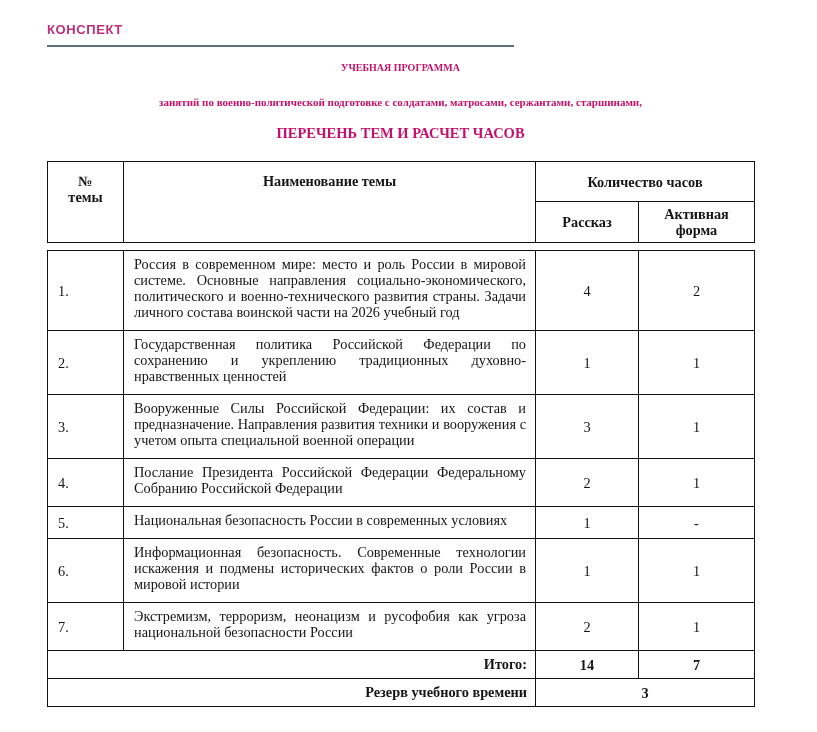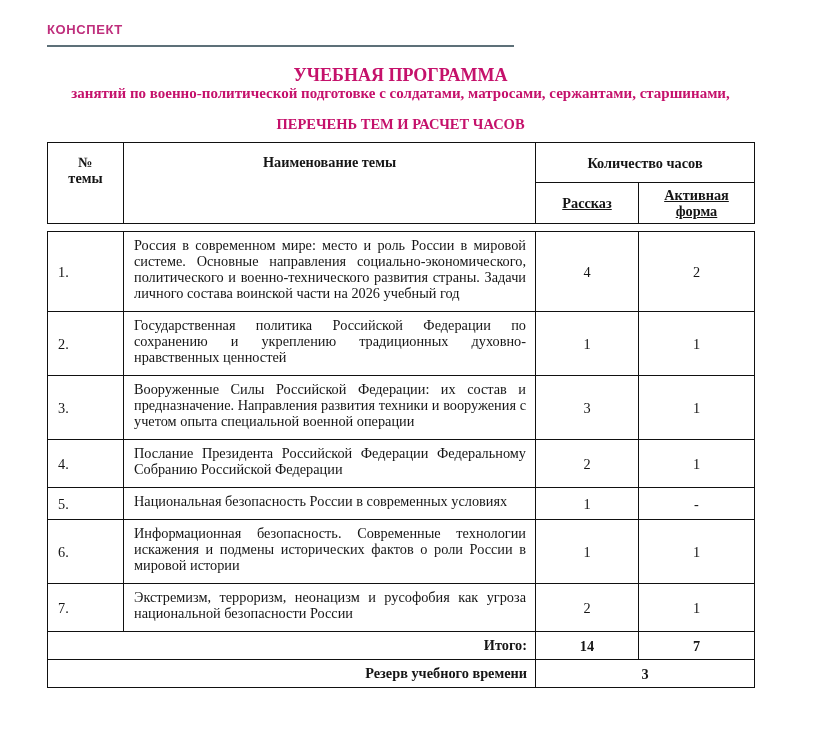--- a/index.html
+++ b/index.html
@@ -19,48 +19,48 @@
   }
   .page{
     width:817px;height:732px;
     padding:22px 63px 0 47px;
   }
   
   .doc-label-wrap{
     width:467px;
     border-bottom:2px solid var(--rule);
     padding-bottom:8px;
-    margin-bottom:20px;
+    margin-bottom:12px;
   }
   .doc-label{
     font-family:"Liberation Sans","DejaVu Sans",sans-serif;
     font-weight:bold;
     font-size:13px;
     letter-spacing:.6px;
     color:var(--label-accent);
   }
   
   .title-block{
     text-align:center;
     color:var(--accent);
     font-weight:bold;
   }
   .doc-title{
-    font-size:18px;
+    font-size:10px;
     line-height:17px;
-    margin-bottom:1px;
+    margin-bottom:18px;
   }
   .doc-subtitle{
-    font-size:15px;
+    font-size:11px;
     line-height:17px;
   }
   .list-heading{
     font-size:14.5px;
     margin-top:14px;
-    margin-bottom:9px;
+    margin-bottom:19px;
   }
   
   table{
     width:707px;
     border-collapse:collapse;
     table-layout:fixed;
   }
   col.c-num{width:76px;}
   col.c-topic{width:412px;}
   col.c-story{width:103px;}
@@ -75,21 +75,21 @@
     text-align:center;
     line-height:16px;
   }
   .head-table .th-span{
     vertical-align:top;
     padding-top:11px;
     height:40px;
   }
   .th-num{white-space:pre-line;}
   .head-table .th-hours{height:40px;vertical-align:middle;}
-  .head-table .th-sub{height:41px;vertical-align:middle;padding:0 6px;text-decoration:underline;}
+  .head-table .th-sub{height:41px;vertical-align:middle;padding:0 6px;}
   .gap{height:7px;}
   
   .section-cell{
     text-align:center;
     font-weight:bold;
     color:var(--accent);
     padding:5px 8px 6px;
     line-height:18px;
   }
   .body-table td{

